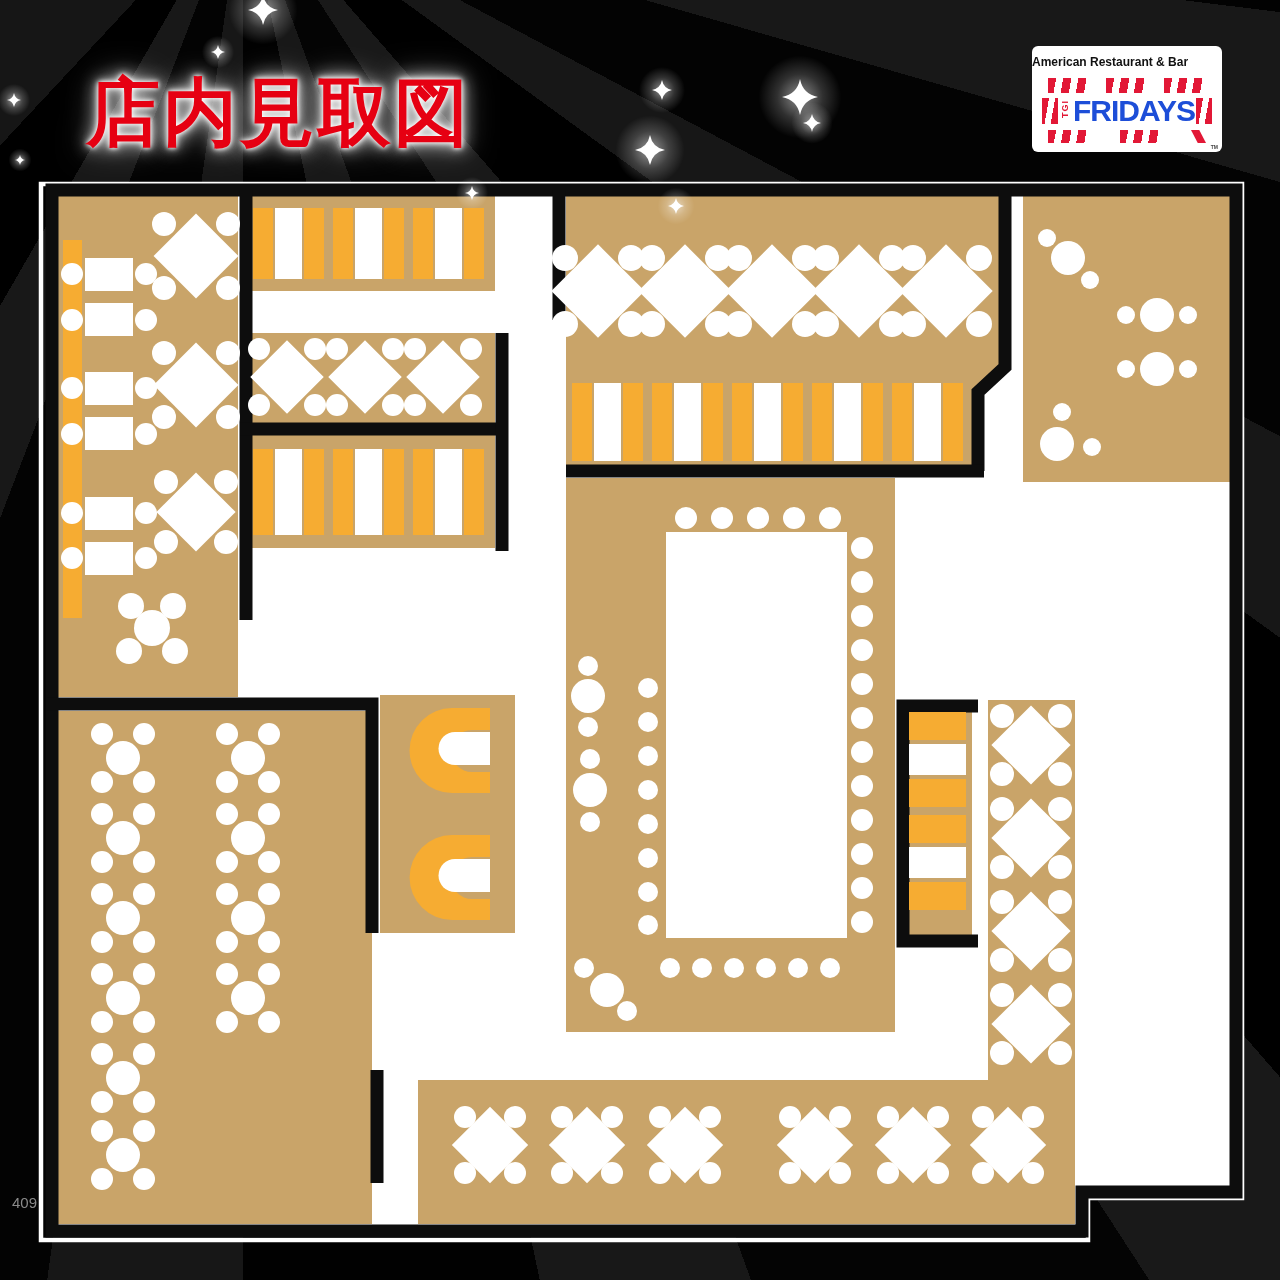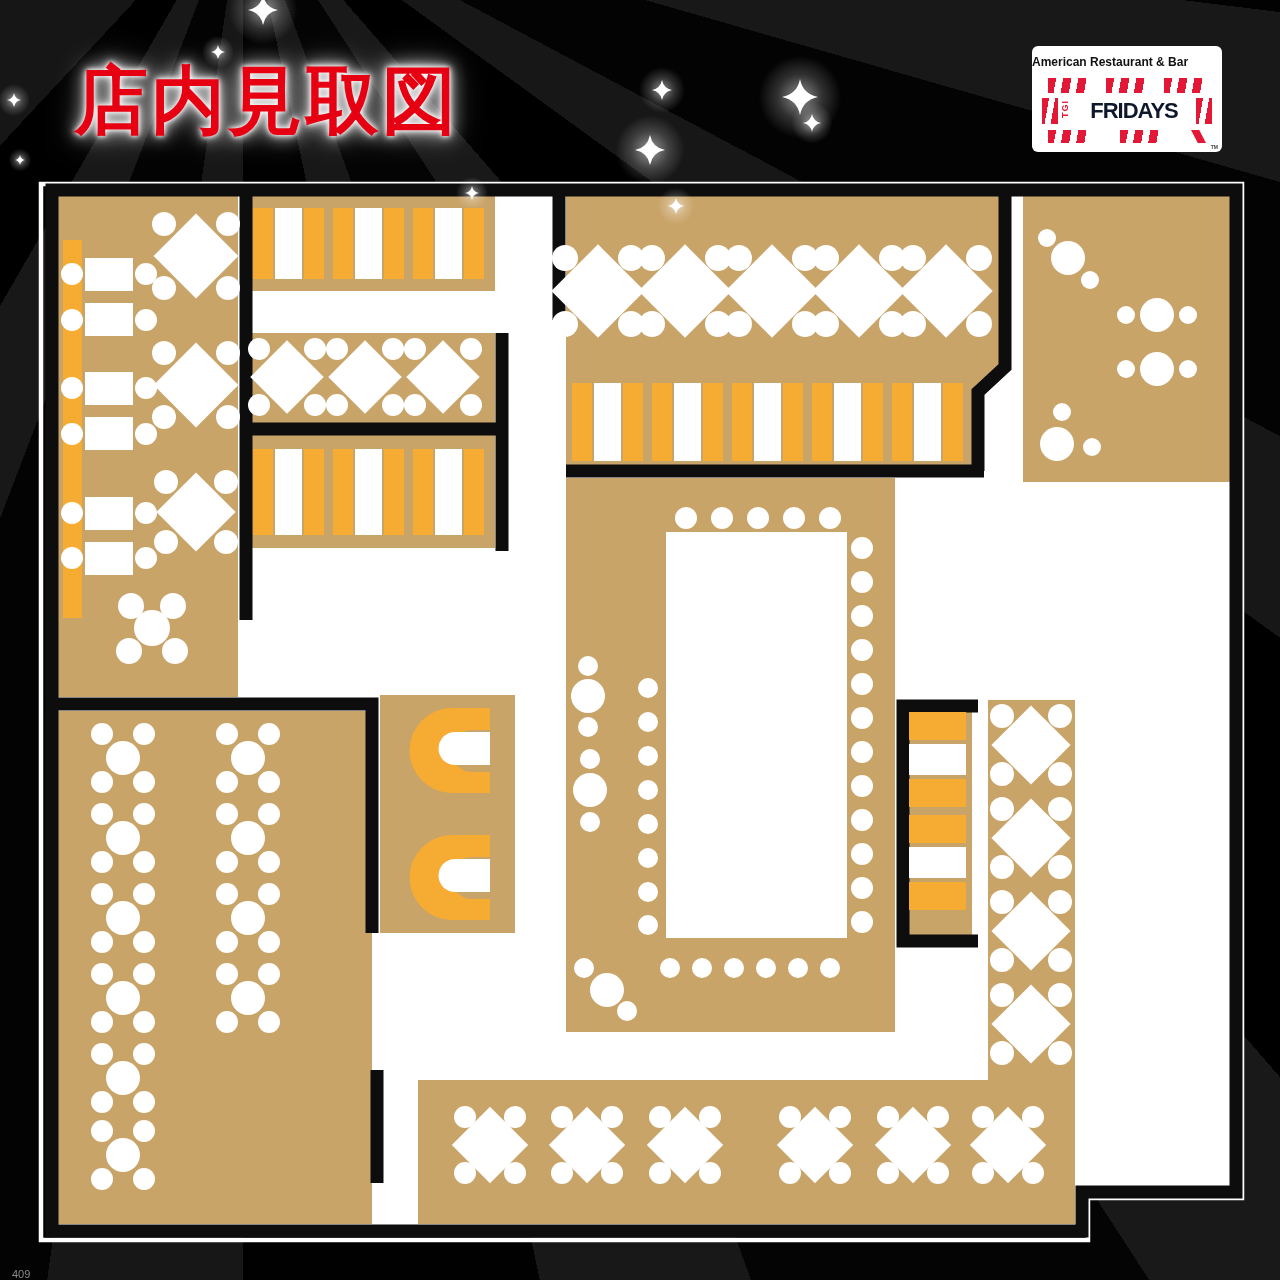--- a/index.html
+++ b/index.html
@@ -6,47 +6,47 @@
   .stage{position:relative;width:1280px;height:1280px;overflow:hidden;
          font-family:"Liberation Sans","DejaVu Sans",sans-serif;}
   .bg{position:absolute;inset:0;background-color:#161616;
       background-image:conic-gradient(from 84deg at 19% -9%,
         #020202 0deg 13deg,#181818 13deg 22deg,#030303 22deg 34deg,
         #171717 34deg 42deg,#000000 42deg 55deg,#191919 55deg 63deg,
         #040404 63deg 76deg,#181818 76deg 84deg,#010101 84deg 96deg,
         #171717 96deg 104deg,#030303 104deg 117deg,#181818 117deg 126deg,
         #000000 126deg 139deg,#161616 139deg 360deg);}
   svg.layer{position:absolute;left:0;top:0;width:1280px;height:1280px;}
-  .title{position:absolute;left:74px;top:52px;margin:0;
+  .title{position:absolute;left:74px;top:52px;margin:12px;
          font-size:74px;font-weight:900;letter-spacing:3px;color:#E60012;
          text-shadow:0 0 4px #fff,0 0 9px #fff,0 0 18px rgba(255,255,255,.95),0 0 32px rgba(255,255,255,.55);}
   .logo-card{position:absolute;left:1032px;top:46px;width:190px;height:106px;
              background:#fff;border-radius:6px;}
   .logo-tagline{position:absolute;top:9px;left:0;right:0;text-align:left;
                 font-size:12px;font-weight:bold;color:#111;letter-spacing:0px;}
   .lg-row1{position:absolute;top:32px;left:16px;right:16px;height:15px;
            display:flex;justify-content:space-between;}
   .sb{width:42px;height:15px;
       background:repeating-linear-gradient(100deg,#E21836 0 8px,rgba(0,0,0,0) 8px 15px);}
   .lg-mid{position:absolute;top:50px;left:10px;right:10px;height:30px;
           display:flex;align-items:center;}
   .sb2{width:16px;height:26px;
        background:repeating-linear-gradient(100deg,#E21836 0 7px,rgba(0,0,0,0) 7px 13px);}
   .tgi{color:#E21836;font-weight:900;font-size:9px;letter-spacing:1px;
        transform:rotate(-90deg);width:14px;text-align:center;}
-  .fridays{flex:1;text-align:center;font-weight:900;font-size:22px;color:#0f172a;
+  .fridays{flex:1;text-align:center;font-weight:900;font-size:30px;color:#1d4ed8;
            letter-spacing:-1px;}
   .lg-row3{position:absolute;top:84px;left:16px;right:16px;height:13px;
            display:flex;justify-content:space-between;align-items:center;}
   .sb3{width:42px;height:13px;
        background:repeating-linear-gradient(100deg,#E21836 0 8px,rgba(0,0,0,0) 8px 15px);}
   .arrow{width:15px;height:13px;background:#E21836;
          clip-path:polygon(0 0,55% 0,100% 100%,45% 100%);}
   .tm{position:absolute;right:4px;bottom:2px;font-size:5px;color:#444;font-weight:bold;}
-  .footer-note{position:absolute;left:12px;top:1268px;font-size:11px;color:#8a8a8a;}
+  .footer-note{position:absolute;left:12px;top:1194px;font-size:15px;color:#8a8a8a;}
 </style>
 </head>
 <body>
 
 <div class="stage">
   <div class="bg"></div>
 
   <svg id="fp" class="layer" viewBox="0 0 1280 1280">
       <path d="M41,184 L1242,184 L1242,1198 L1088,1198 L1088,1240 L41,1240 Z" fill="none" stroke="#ffffff" stroke-width="4.5"></path>
       <path d="M52,190 L1236,190 L1236,1192 L1082,1192 L1082,1231 L52,1231 Z" fill="#ffffff"></path>

